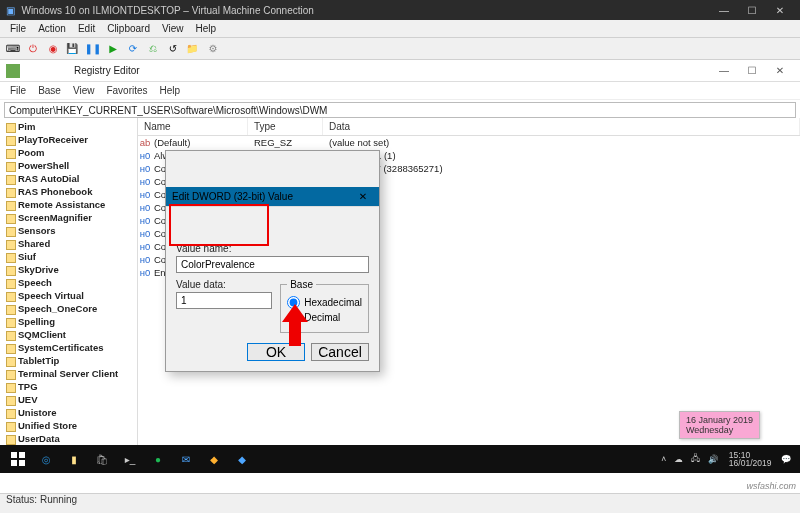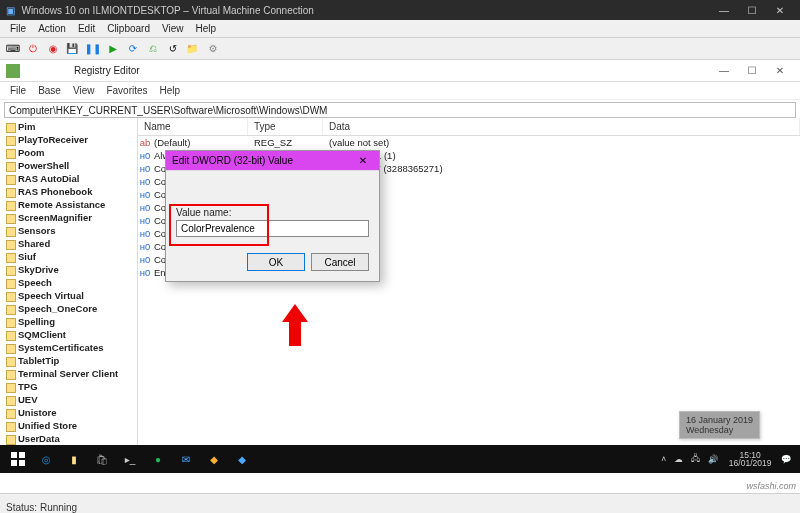--- a/index.html
+++ b/index.html
@@ -47,50 +47,50 @@
 .vals-head .c-type { width: 75px; }
 .vals-head .c-data { flex: 1; }
 .vals-body .row { display: flex; font-size: 9.5px; color: #222; padding: 1px 0; }
 .vals-body .row .ic { width: 14px; text-align: center; color: #2a6bd0; }
 .vals-body .row .ic.str { color: #c0504d; }
 .vals-body .row .c-name { width: 96px; padding-left: 2px; white-space: nowrap; overflow: hidden; }
 .vals-body .row .c-type { width: 75px; padding-left: 6px; }
 .vals-body .row .c-data { flex: 1; padding-left: 6px; white-space: nowrap; overflow: hidden; }
 
 .dialog { position: absolute; left: 165px; top: 90px; width: 215px; background: #f0f0f0; border: 1px solid #9a9a9a; box-shadow: 4px 4px 10px rgba(0,0,0,0.25); }
-.dialog .dtitle { background: #d946ef; border-bottom: 1px solid #ddd; height: 20px; display: flex; align-items: center; padding: 0 6px; font-size: 10px; }
+.dialog .dtitle { background: #0369a1; border-bottom: 1px solid #ddd; height: 20px; display: flex; align-items: center; padding: 0 6px; font-size: 10px; margin-top: 36px; }
 .dialog .dtitle .t { flex: 1; }
 .dialog .dtitle .x { width: 20px; text-align: center; cursor: pointer; }
 .dialog .dbody { padding: 8px 10px 10px; margin-top: 28px; }
 .dialog label { display: block; font-size: 10px; margin-bottom: 2px; color: #222; }
 .dialog input[type=text] { width: 100%; border: 1px solid #888; font-size: 10px; padding: 2px 4px; margin-bottom: 6px; background: #fff; }
 .dialog .mid { display: flex; gap: 8px; }
 .dialog .left { flex: 1; }
 .dialog fieldset { border: 1px solid #aaa; padding: 4px 6px 6px; font-size: 10px; }
 .dialog fieldset legend { font-size: 10px; padding: 0 3px; }
 .dialog .radio { display: flex; align-items: center; gap: 4px; margin: 2px 0; font-size: 10px; }
 .dialog .radio input { margin: 0; }
 .dialog .btns { display: flex; justify-content: flex-end; gap: 6px; margin-top: 10px; }
-.dialog .btns button { width: 58px; height: 18px; font-size: 10px; border: 1px solid #888; background: #e9e9e9; cursor: pointer; }
+.dialog .btns button { width: 58px; height: 18px; font-size: 14px; border: 1px solid #888; background: #e9e9e9; cursor: pointer; }
 .dialog .btns button.ok { border: 1.5px solid #0078d7; }
 
 .redbox1 { border: 2px solid #e00; position: absolute; }
 .redbox1.a { left: 169px; top: 144px; width: 100px; height: 42px; }
 .arrow { position: absolute; left: 282px; top: 244px; width: 26px; height: 42px; }
 .arrow svg { width: 100%; height: 100%; }
 
 .taskbar { position: absolute; left: 0; right: 0; bottom: 20px; height: 28px; background: #101010; display: flex; align-items: center; padding: 0 4px; }
 .taskbar .task { width: 28px; height: 24px; display: flex; align-items: center; justify-content: center; color: #fff; cursor: pointer; }
 .taskbar .task.start svg { width: 14px; height: 14px; }
 .taskbar .tray { margin-left: auto; display: flex; align-items: center; color: #ccc; font-size: 8.5px; }
 .taskbar .tray .icn { padding: 0 4px; cursor: pointer; }
-.taskbar .tray .clock { text-align: center; line-height: 1; padding: 0 6px; }
-.taskbar .tooltip { position: absolute; right: 40px; bottom: 34px; background: #a3a3a3; border: 1px solid #bbb; padding: 3px 6px; font-size: 9px; color: #333; box-shadow: 1px 1px 3px rgba(0,0,0,0.2); }
-
-.statusbar { position: absolute; left: 0; right: 0; bottom: 0; height: 20px; background: #f0f0f0; border-top: 1px solid #d0d0d0; display: flex; align-items: flex-end; padding: 0 6px; font-size: 10px; color: #333; }
+.taskbar .tray .clock { text-align: left; line-height: 1; padding: 0 6px; }
+.taskbar .tooltip { position: absolute; right: 40px; bottom: 34px; background: #f9a8d4; border: 1px solid #bbb; padding: 3px 6px; font-size: 9px; color: #333; box-shadow: 1px 1px 3px rgba(0,0,0,0.2); }
+
+.statusbar { position: absolute; left: 0; right: 0; bottom: 0; height: 20px; background: #f0f0f0; border-top: 1px solid #d0d0d0; display: flex; align-items: flex-start; padding: 0 6px; font-size: 10px; color: #333; }
 .watermark { position: absolute; right: 4px; bottom: 22px; font-size: 9px; color: #888; font-style: italic; }
 </style>
 </head>
 <body>
 
 <div class="vm-titlebar">
   <span style="color:#6ab0ff;margin-right:6px">▣</span>
   <span class="title">Windows 10 on ILMIONTDESKTOP – Virtual Machine Connection</span>
   <span class="ctrl">—</span>
   <span class="ctrl">☐</span>
@@ -249,20 +249,37 @@
   </div>
 
   <div class="dialog">
     <div class="dtitle">
       <span class="t">Edit DWORD (32-bit) Value</span>
       <span class="x">✕</span>
     </div>
     <div class="dbody">
       <label>Value name:</label>
       <input type="text" readonly="" value="ColorPrevalence" style="">
+      <div class="mid">
+        <div class="left">
+          <label>Value data:</label>
+          <input type="text" value="1" style="">
+        </div>
+        <fieldset>
+          <legend>Base</legend>
+          <div class="radio">
+              <input type="radio" checked="" style="">
+              <span>Hexadecimal</span>
+            </div>
+          <div class="radio">
+              <input type="radio" style="">
+              <span>Decimal</span>
+            </div>
+        </fieldset>
+      </div>
       <div class="btns">
         <button class="ok">OK</button>
         <button>Cancel</button>
       </div>
     </div>
   </div>
 
   <div class="redbox1 a"></div>
   <div class="arrow">
     <svg viewBox="0 0 26 42">

